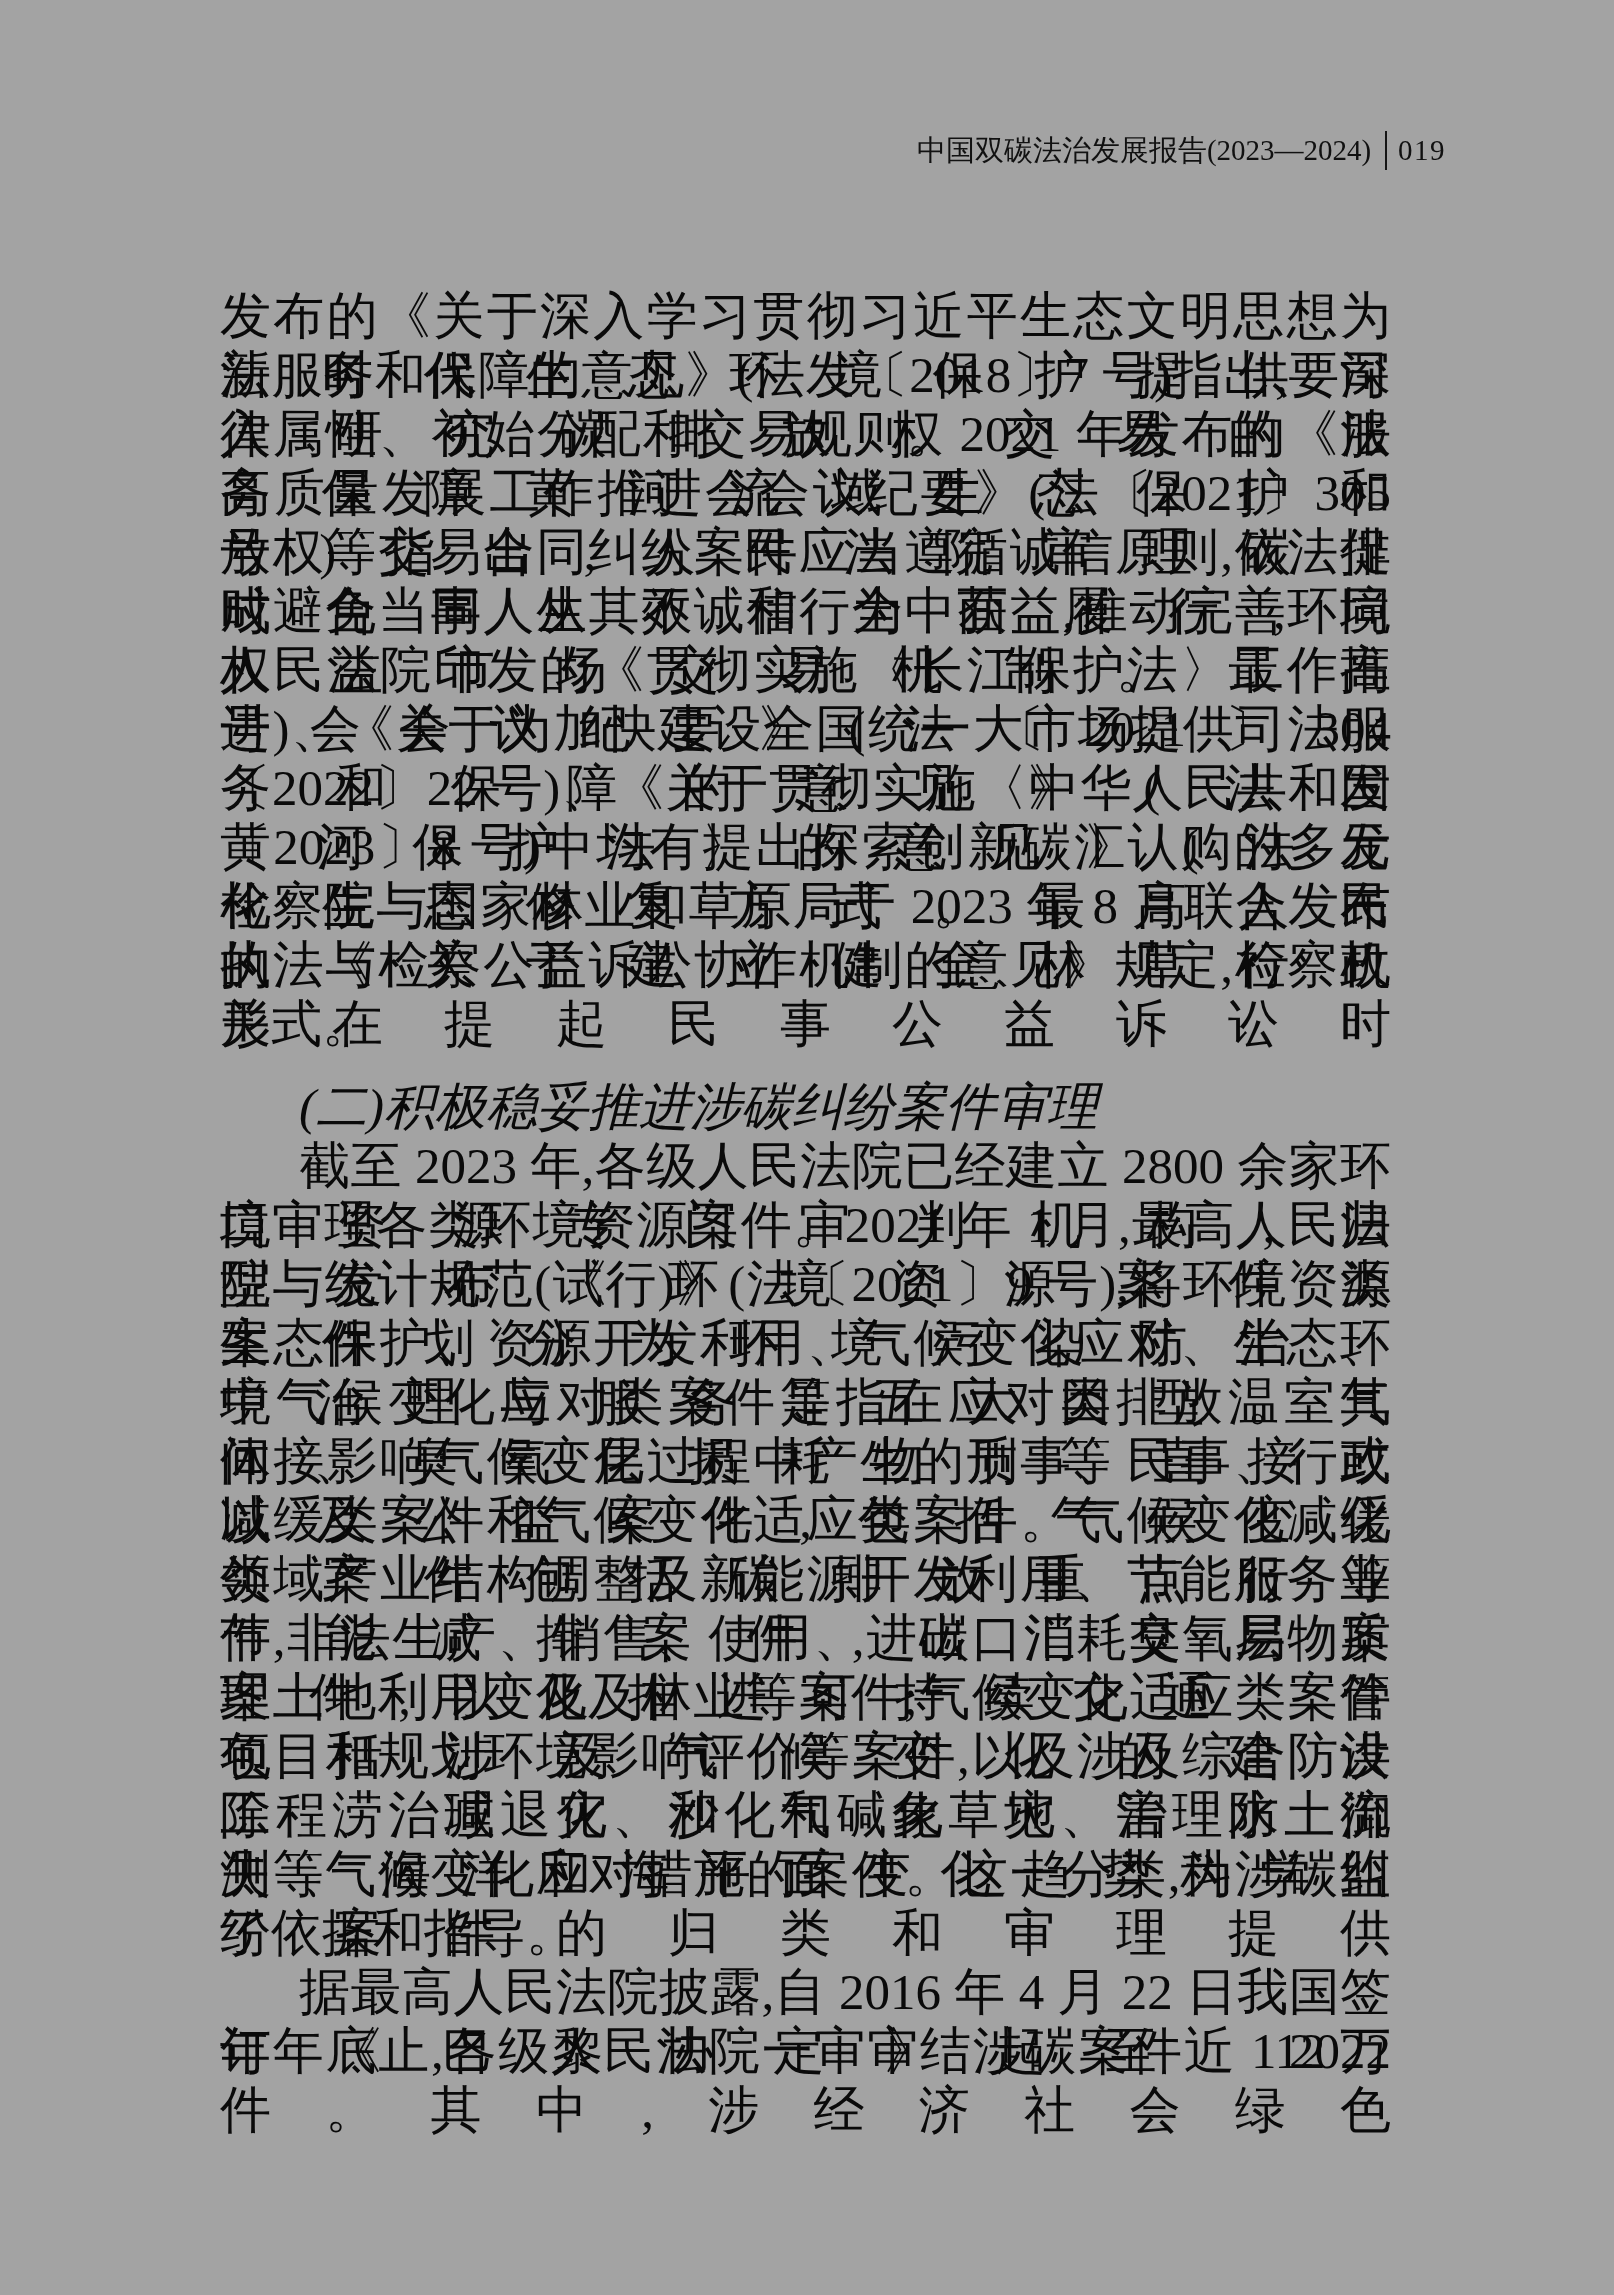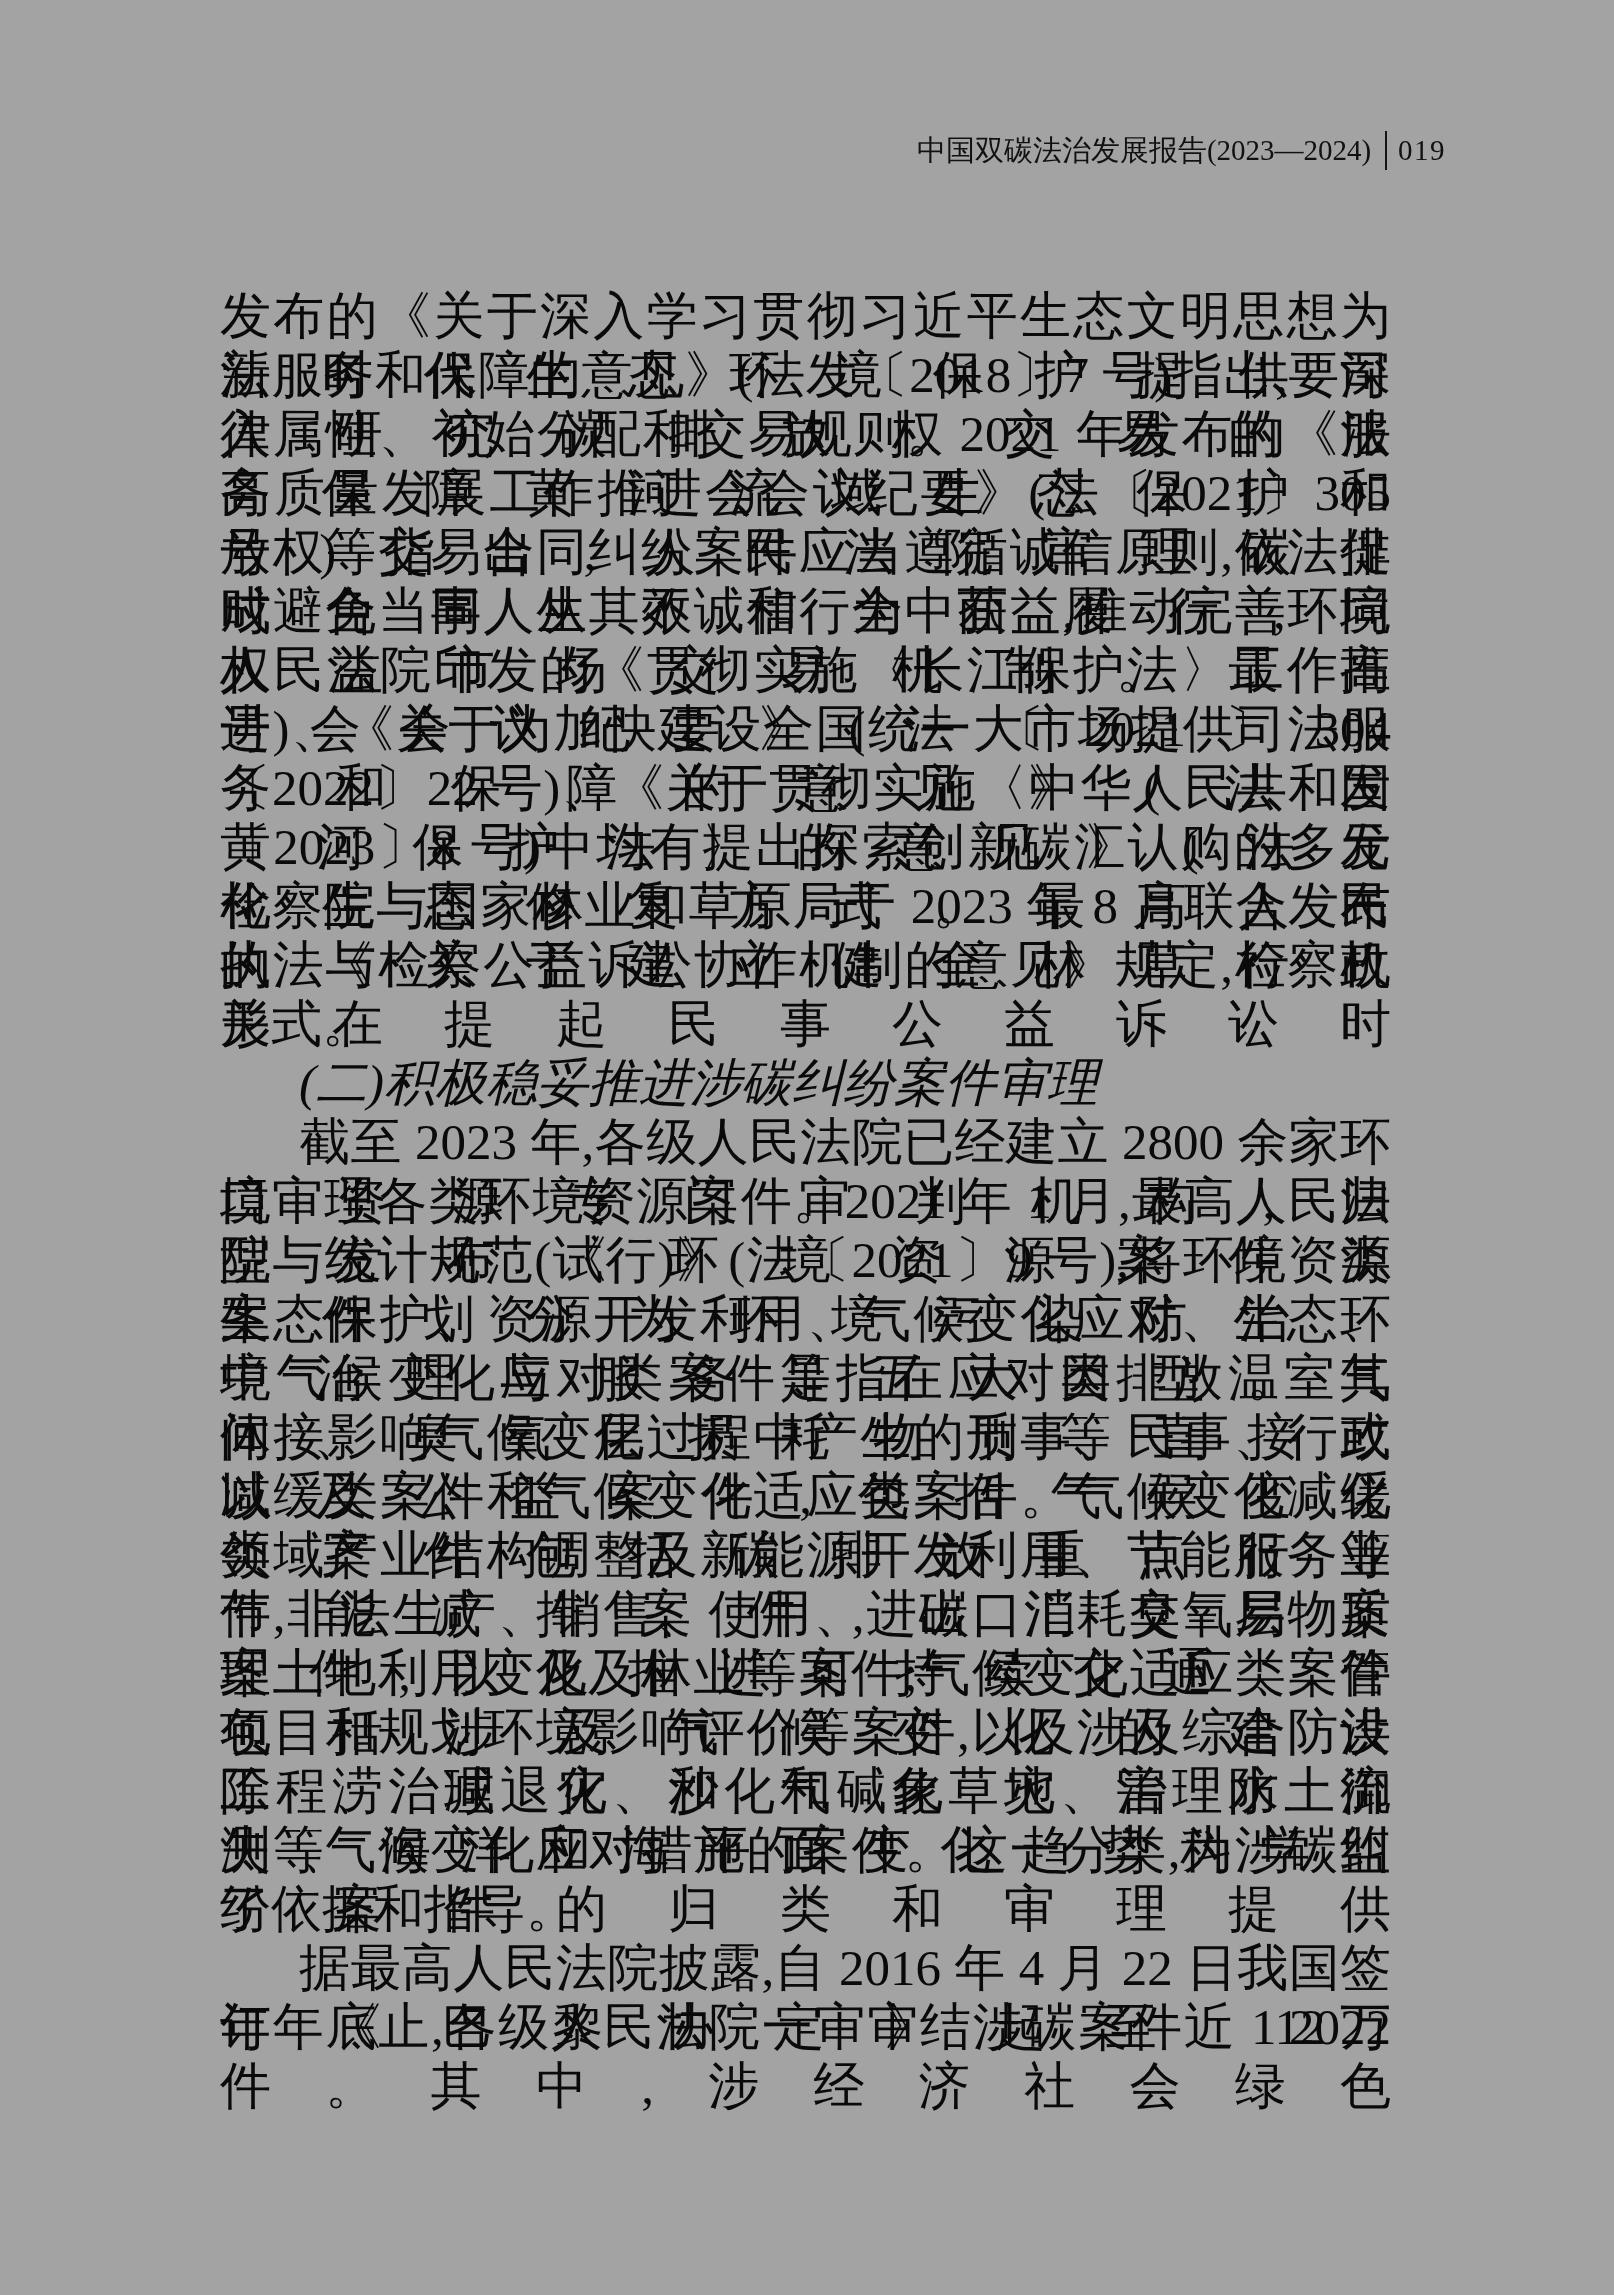--- a/index.html
+++ b/index.html
@@ -50,20 +50,21 @@
   }
   .line.no-fill {
     text-align: center;
     text-align-last: left;
   }
   .line.indent {
     text-indent: 79px;
   }
   .line.kai {
     font-style: italic;
+    margin-top: 24px;
   }
 </style>
 </head>
 <body>
 
 <div class="page">
 
   <div class="running-header">
     <span>中国双碳法治发展报告(2023—2024)</span>
     <span class="divider"></span>

